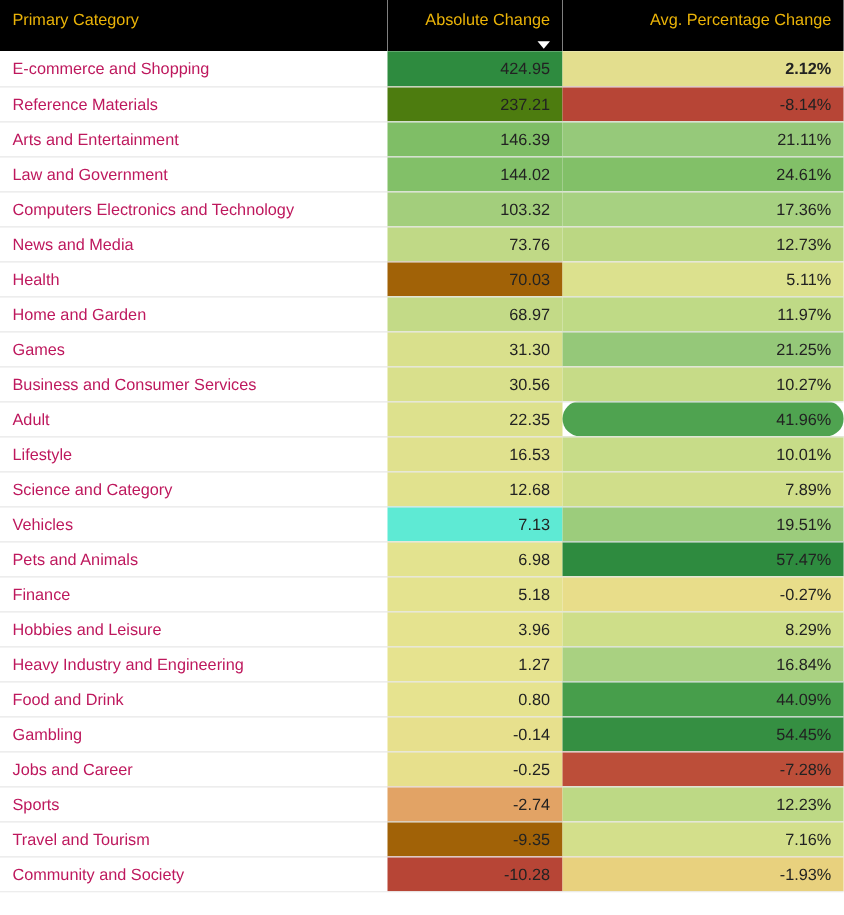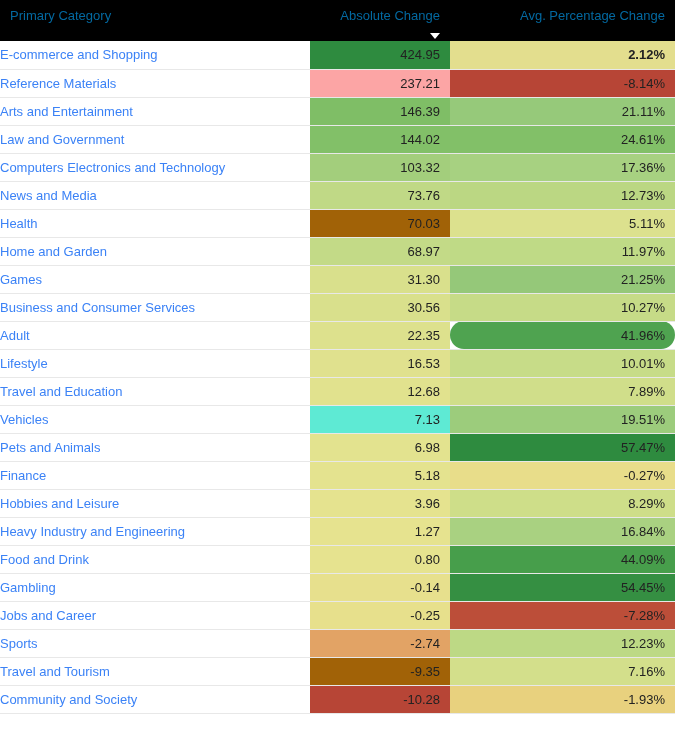--- a/index.html
+++ b/index.html
@@ -10,21 +10,21 @@
     color: #222;
     width: 675px;
   }
   table {
     border-collapse: collapse;
     width: 100%;
     table-layout: fixed;
   }
   thead {
     background: #000;
-    color: #0369a1;
+    color: #eab308;
     padding-left: 16px;
   }
   th {
     font-weight: 400;
     padding: 8px 10px 18px 10px;
     position: relative;
     vertical-align: top;
   }
   th.col-cat { text-align: left; width: 310px; }
   th.col-abs { text-align: right; width: 140px; }
@@ -38,23 +38,23 @@
     border-right: 5px solid transparent;
     border-top: 6px solid #fff;
   }
   tbody td {
     padding: 0;
     border-bottom: 1px solid #e8e8e8;
     height: 28px;
     vertical-align: middle;
   }
   td.col-cat {
-    padding: 0 0;
+    padding: 0 10px;
     text-align: left;
-    color: #3b82f6;
+    color: #be185d;
   }
   td.col-abs, td.col-pct {
     text-align: right;
     padding: 0 10px;
     color: #222;
   }
 </style>
 </head>
 <body>
 
@@ -79,21 +79,21 @@
     </tr>
   </thead>
   <tbody id="tbody">
       <tr>
         <td class="col-cat">E-commerce and Shopping</td>
         <td class="col-abs" style="background-color: rgb(46, 139, 63);">424.95</td>
         <td class="col-pct" style="background-color: rgb(227, 222, 142); font-weight: bold;">2.12%</td>
       </tr>
       <tr>
         <td class="col-cat">Reference Materials</td>
-        <td class="col-abs" style="background-color: #fca5a5;">237.21</td>
+        <td class="col-abs" style="background-color: #4d7c0f;">237.21</td>
         <td class="col-pct" style="background-color: rgb(183, 69, 54);">-8.14%</td>
       </tr>
       <tr>
         <td class="col-cat">Arts and Entertainment</td>
         <td class="col-abs" style="background-color: rgb(127, 190, 102);">146.39</td>
         <td class="col-pct" style="background-color: rgb(150, 201, 122);">21.11%</td>
       </tr>
       <tr>
         <td class="col-cat">Law and Government</td>
         <td class="col-abs" style="background-color: rgb(130, 192, 104);">144.02</td>
@@ -133,21 +133,21 @@
         <td class="col-cat">Adult</td>
         <td class="col-abs" style="background-color: rgb(221, 225, 141);">22.35</td>
         <td class="col-pct" style="background-color: rgb(79, 163, 80); border-radius: 14px;">41.96%</td>
       </tr>
       <tr>
         <td class="col-cat">Lifestyle</td>
         <td class="col-abs" style="background-color: rgb(224, 225, 142);">16.53</td>
         <td class="col-pct" style="background-color: rgb(199, 220, 136);">10.01%</td>
       </tr>
       <tr>
-        <td class="col-cat">Travel and Education</td>
+        <td class="col-cat">Science and Category</td>
         <td class="col-abs" style="background-color: rgb(225, 226, 142);">12.68</td>
         <td class="col-pct" style="background-color: rgb(208, 222, 138);">7.89%</td>
       </tr>
       <tr>
         <td class="col-cat">Vehicles</td>
         <td class="col-abs" style="background-color: #5eead4;">7.13</td>
         <td class="col-pct" style="background-color: rgb(156, 204, 124);">19.51%</td>
       </tr>
       <tr>
         <td class="col-cat">Pets and Animals</td>

